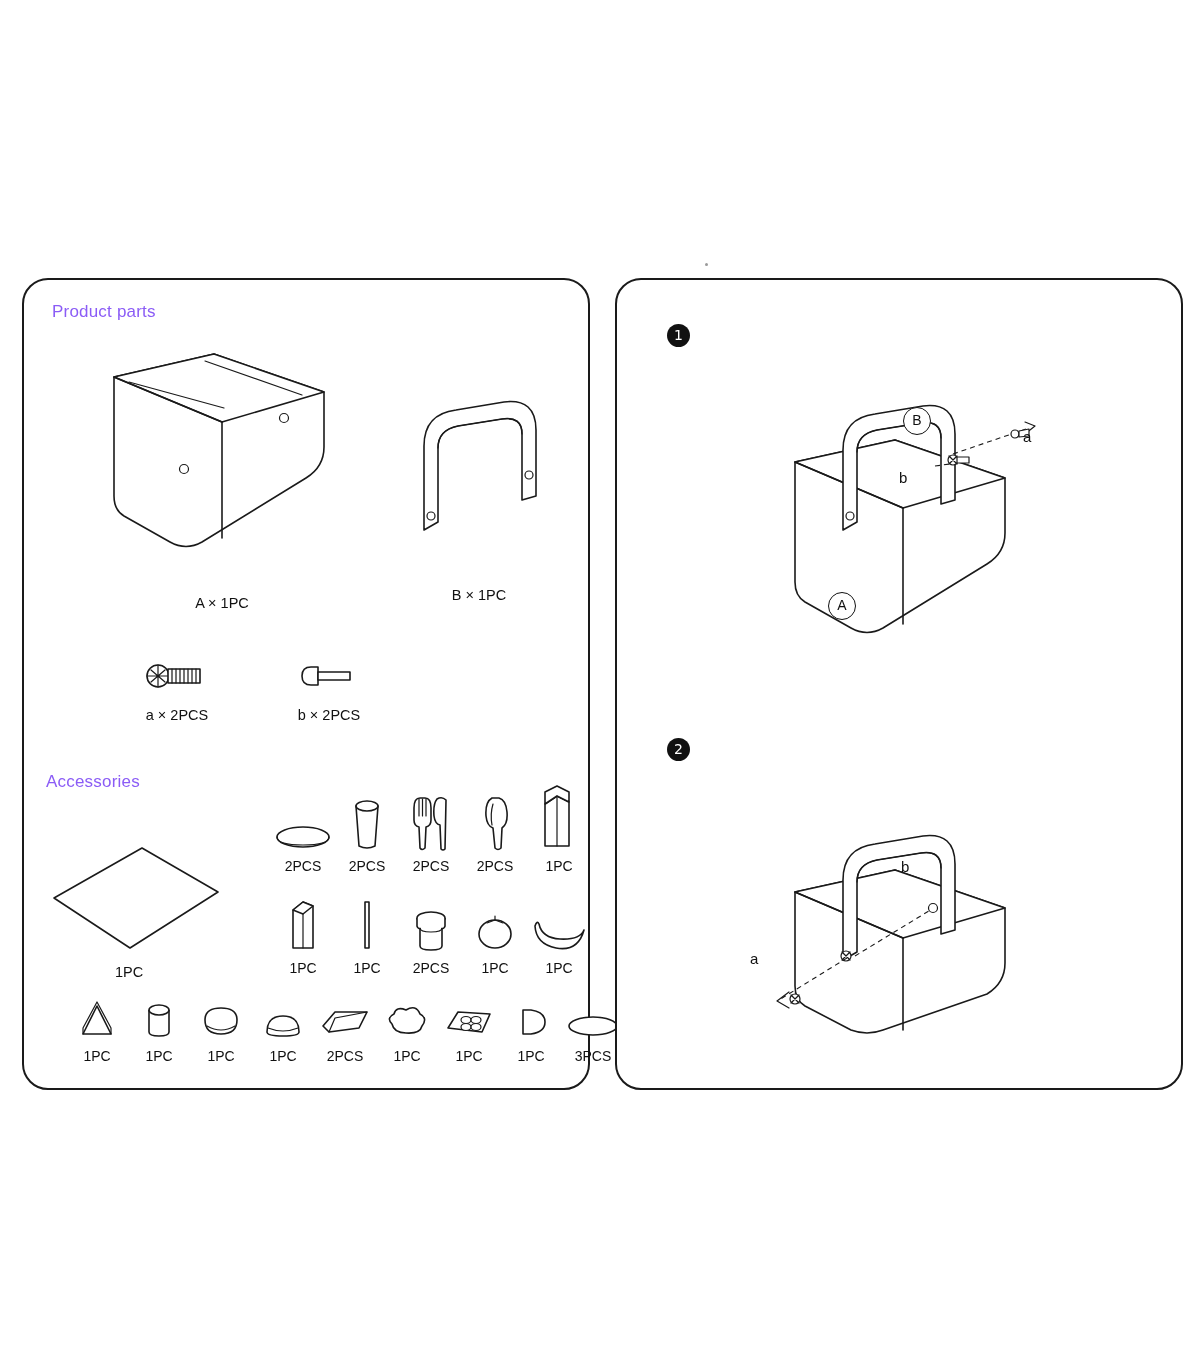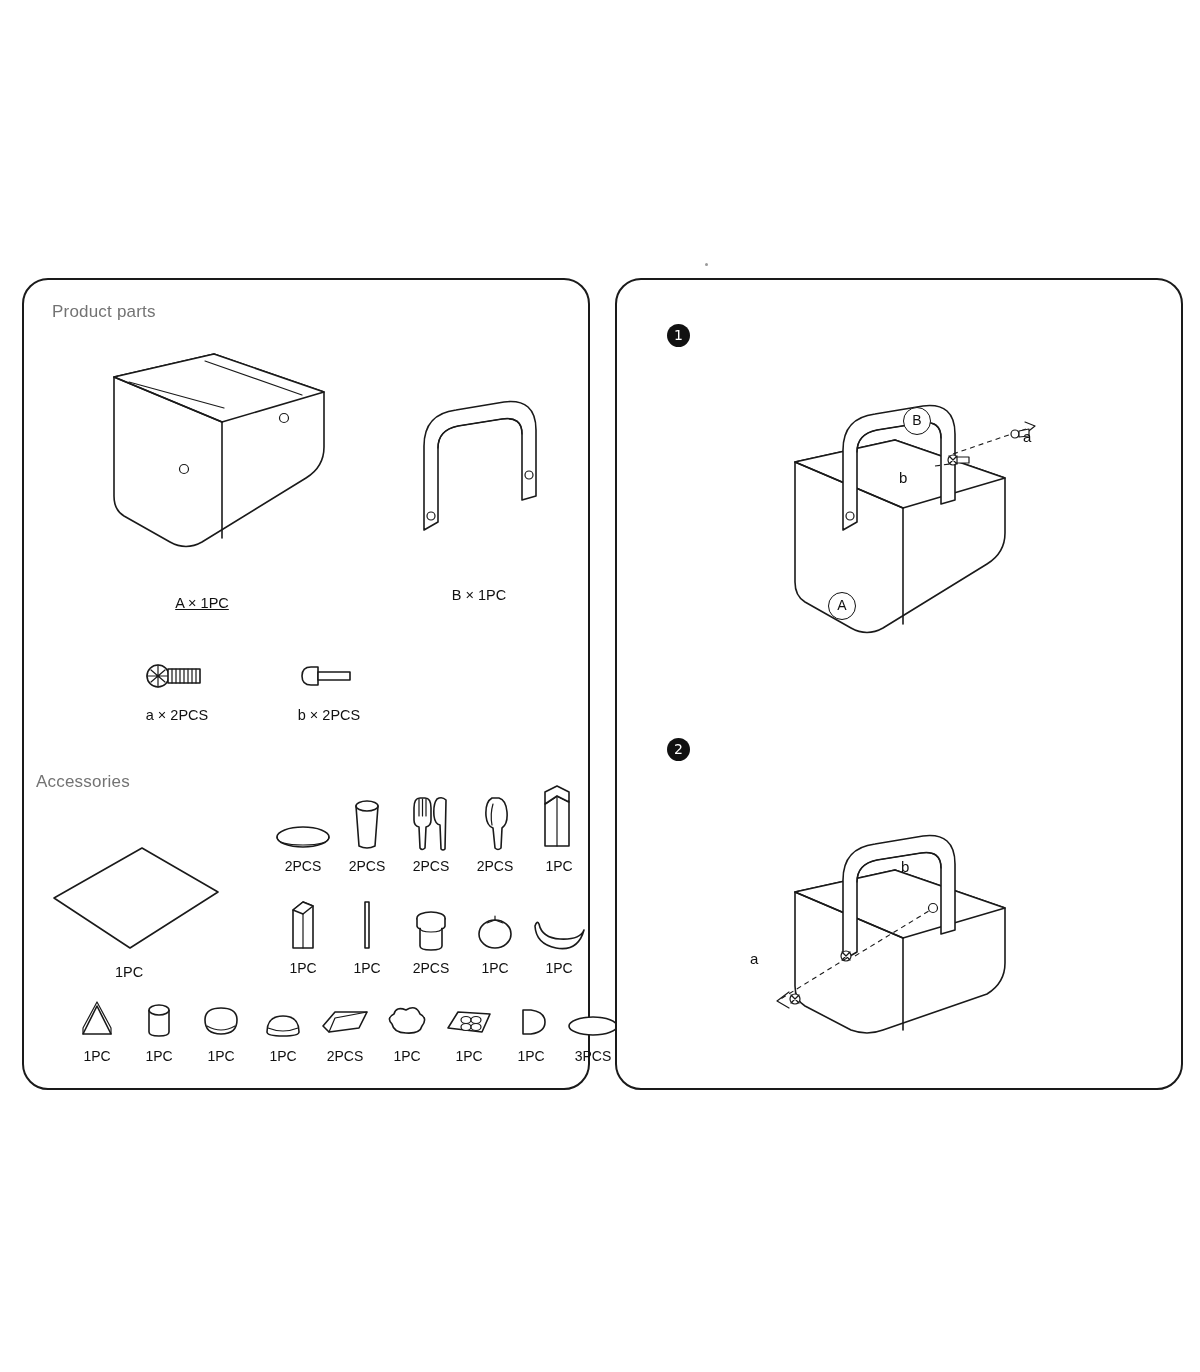--- a/index.html
+++ b/index.html
@@ -38,24 +38,24 @@
     left: 615px;
     top: 278px;
     width: 568px;
     height: 812px;
   }
 
   .section-title {
     position: absolute;
     font-size: 17px;
     letter-spacing: 0.2px;
-    color: #737373;
+    color: #8b5cf6;
   }
   #title-product-parts { left: 28px; top: 22px; }
-  #title-accessories { left: 12px; top: 492px; }
+  #title-accessories { left: 22px; top: 492px; }
 
   .cap {
     position: absolute;
     font-size: 14.5px;
     text-align: center;
     color: #111;
     white-space: nowrap;
   }
 
   
@@ -142,21 +142,21 @@
         <path class="fillw" d="M40 35 L140 12 L250 50 L250 105 Q250 125 232 136 L128 200 Q112 209 96 200 L50 174 Q40 168 40 154 Z"></path>
         <path class="fillw" d="M40 35 L140 12 L250 50 L148 80 Z"></path>
         <path class="ln" d="M148 80 L148 196"></path>
         <path class="ln" d="M40 35 L148 80"></path>
         <path class="ln-thin" d="M55 40 L150 66"></path>
         <path class="ln-thin" d="M131 19 L228 53"></path>
         <circle class="fillw-thin" cx="210" cy="76" r="4.5"></circle>
         <circle class="fillw-thin" cx="110" cy="127" r="4.5"></circle>
       </svg>
     </div>
-    <div class="cap" style="left:88px;top:315px;width:180px;text-decoration:underline;">A × 1PC</div>
+    <div class="cap" style="left:108px;top:315px;width:180px;">A × 1PC</div>
 
     <div style="position:absolute;left:370px;top:110px;width:160px;height:160px;">
       <svg width="160" height="160" viewBox="0 0 160 160">
         <path class="fillw" d="M30 140 L30 56 Q30 24 62 20 L110 12 Q142 8 142 40 L142 106 L128 110 L128 44 Q128 26 108 29 L64 36 Q44 40 44 58 L44 132 Z"></path>
         <path class="ln-thin" d="M44 58 Q44 40 64 36 L108 29 Q128 26 128 44"></path>
         <circle class="fillw-thin" cx="135" cy="85" r="4"></circle>
         <circle class="fillw-thin" cx="37" cy="126" r="4"></circle>
       </svg>
     </div>
     <div class="cap" style="left:380px;top:307px;width:150px;">B × 1PC</div>

